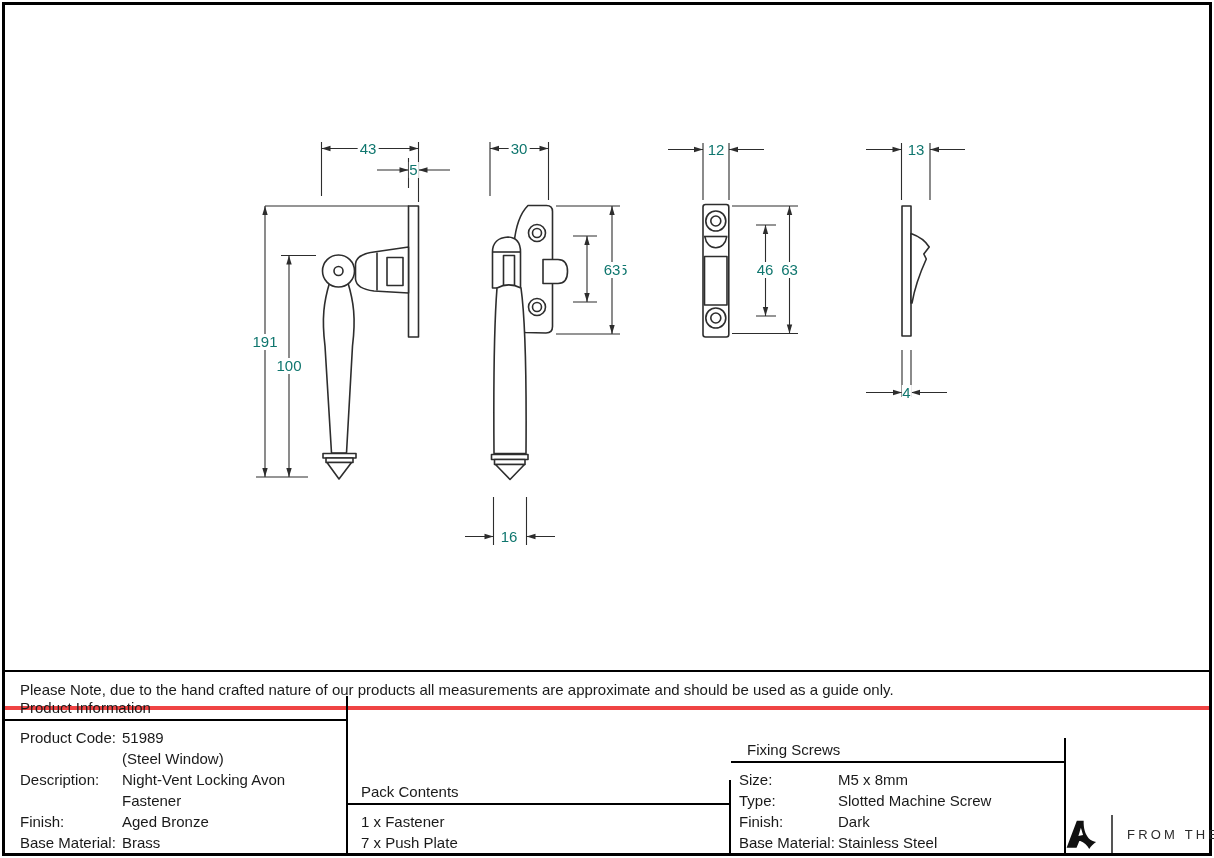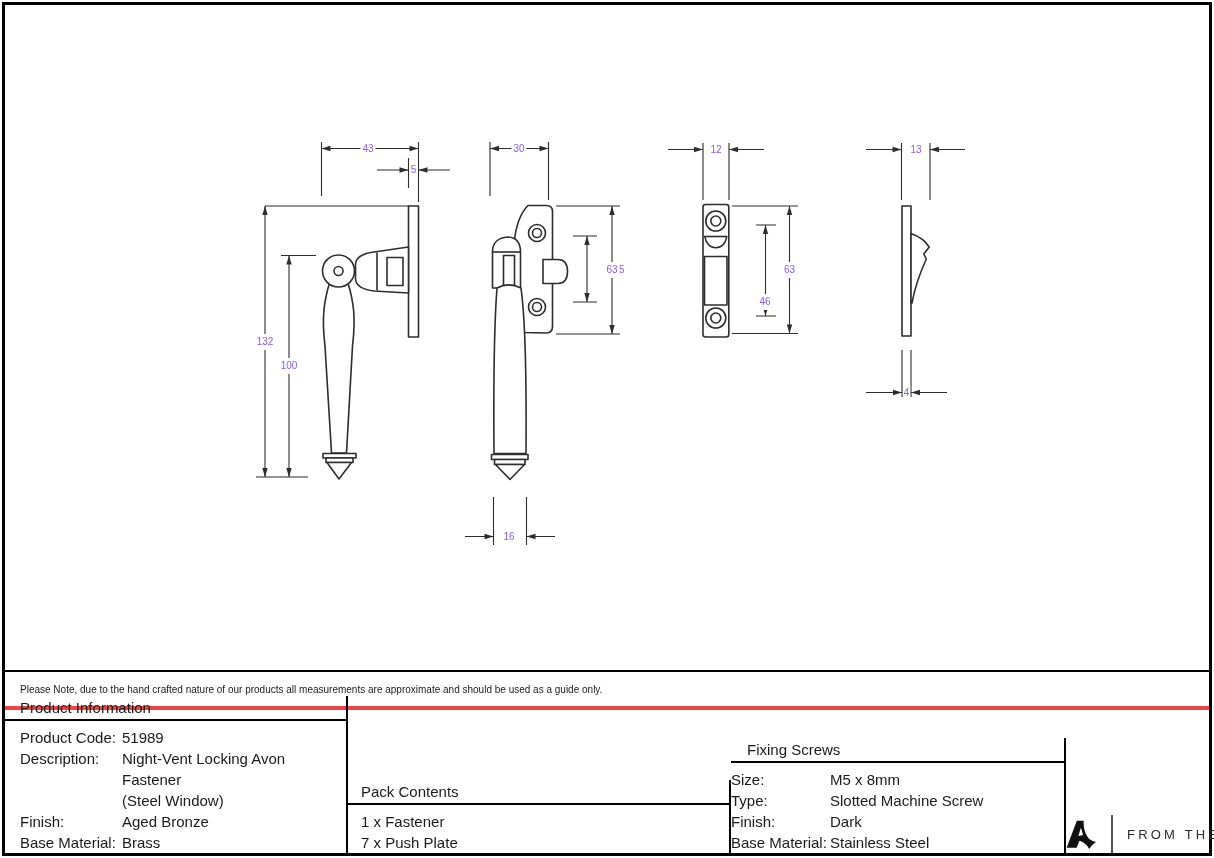--- a/index.html
+++ b/index.html
@@ -1,35 +1,35 @@
 <!DOCTYPE html>
 <html><head>
 <meta charset="utf-8">
 <style>
   html,body{margin:0;padding:0;background:#fff;}
   body{width:1214px;height:858px;position:relative;font-family:"Liberation Sans",sans-serif;color:#1a1a1a;}
   .sheet{position:absolute;left:2px;top:2px;width:1204px;height:848px;border:3px solid #000;display:flex;flex-direction:column;background:#fff;}
   .drawing{position:relative;height:665px;flex:none;background:#fff;}
   .drawing svg{position:absolute;left:0;top:0;}
-  .dim{position:absolute;transform:translate(-50%,-50%);background:#fff;padding:0 2px;font-size:10px;line-height:16px;white-space:nowrap;color:#8b5cf6;}
-  .note-row{border-top:2px solid #000;height:34px;flex:none;display:flex;align-items:center;padding-left:15px;font-size:10px;}
+  .dim{position:absolute;transform:translate(-50%,-50%);background:#fff;padding:0 2px;font-size:15px;line-height:16px;white-space:nowrap;color:#0f766e;}
+  .note-row{border-top:2px solid #000;height:34px;flex:none;display:flex;align-items:center;padding-left:15px;font-size:15px;}
   .spec{border-top:4px solid #ef4444;flex:1;display:flex;min-height:0;align-items:flex-end;}
   .col{border-right:2px solid #000;box-sizing:border-box;display:flex;flex-direction:column;flex:none;}
   .col-product{width:343px;}
   .col-pack{width:383px;}
   .col-screws{width:335px;}
   .col-logo{flex:1;border-right:none;align-items:center;justify-content:center;flex-direction:row;display:flex;gap:14px;}
   .hdr{height:23px;flex:none;border-bottom:2px solid #000;display:flex;align-items:center;font-size:15px;}
   .col-product .hdr{padding-left:15px;}
   .col-pack .hdr{padding-left:13px;}
   .col-screws .hdr{padding-left:16px;}
   .cell-body{padding-top:6px;font-size:15px;line-height:21px;}
   .col-product .cell-body{padding-left:15px;}
   .col-pack .cell-body{padding-left:13px;}
-  .col-screws .cell-body{}
+  .col-screws .cell-body{padding-left:8px;}
   .kv{display:flex;}
   .kv .k{flex:none;}
   .col-product .kv .k{width:102px;}
   .col-screws .kv .k{width:99px;}
   .logo-divider{width:2px;height:38px;background:#555;flex:none;}
   .brand-text{font-size:13px;letter-spacing:3.2px;color:#2b2b2b;white-space:nowrap;}
   .anvil-a{width:31px;height:33px;flex:none;}
 </style>
 </head>
 <body>
@@ -137,50 +137,50 @@
         <rect x="902" y="206" width="9" height="130"></rect>
         <path d="M911,233.5 C918,236 925.5,241 929.2,247 L923.8,254 L926.3,259 C919.5,274 914.5,289 912,303 L911,303 Z"></path>
       </g>
     </svg>
 
     <span class="dim" style="left:363px;top:143.5px;">43</span>
     <span class="dim" style="left:408.5px;top:165px;padding:0 1px;">5</span>
     <span class="dim" style="left:514px;top:143.5px;">30</span>
     <span class="dim" style="left:711px;top:144.5px;">12</span>
     <span class="dim" style="left:911px;top:144.5px;">13</span>
-    <span class="dim" style="left:260px;top:337px;">132</span>
+    <span class="dim" style="left:260px;top:337px;">191</span>
     <span class="dim" style="left:284px;top:361px;">100</span>
     <span class="dim" style="left:614px;top:265px;">35</span>
     <span class="dim" style="left:607px;top:265px;">63</span>
-    <span class="dim" style="left:760px;top:265px;margin-top:32px;">46</span>
+    <span class="dim" style="left:760px;top:265px;">46</span>
     <span class="dim" style="left:784.5px;top:265px;">63</span>
     <span class="dim" style="left:504px;top:531.5px;">16</span>
     <span class="dim" style="left:901.5px;top:387.5px;padding:0 1px;">4</span>
   </div>
 
   <div class="note-row">
     <span>Please Note, due to the hand crafted nature of our products all measurements are approximate and should be used as a guide only.</span>
   </div>
 
   <div class="spec">
 
     <div class="col col-product">
       <div class="hdr">Product Information</div>
       <div class="cell-body">
         <div class="kv">
           <span class="k">Product Code:</span>
           <span class="v">51989</span>
         </div>
         <div class="kv">
+          <span class="k"></span>
+          <span class="v">(Steel Window)</span>
+        </div>
+        <div class="kv">
           <span class="k">Description:</span>
           <span class="v">Night-Vent Locking Avon Fastener</span>
-        </div>
-        <div class="kv">
-          <span class="k"></span>
-          <span class="v">(Steel Window)</span>
         </div>
         <div class="kv">
           <span class="k">Finish:</span>
           <span class="v">Aged Bronze</span>
         </div>
         <div class="kv">
           <span class="k">Base Material:</span>
           <span class="v">Brass</span>
         </div>
       </div>

